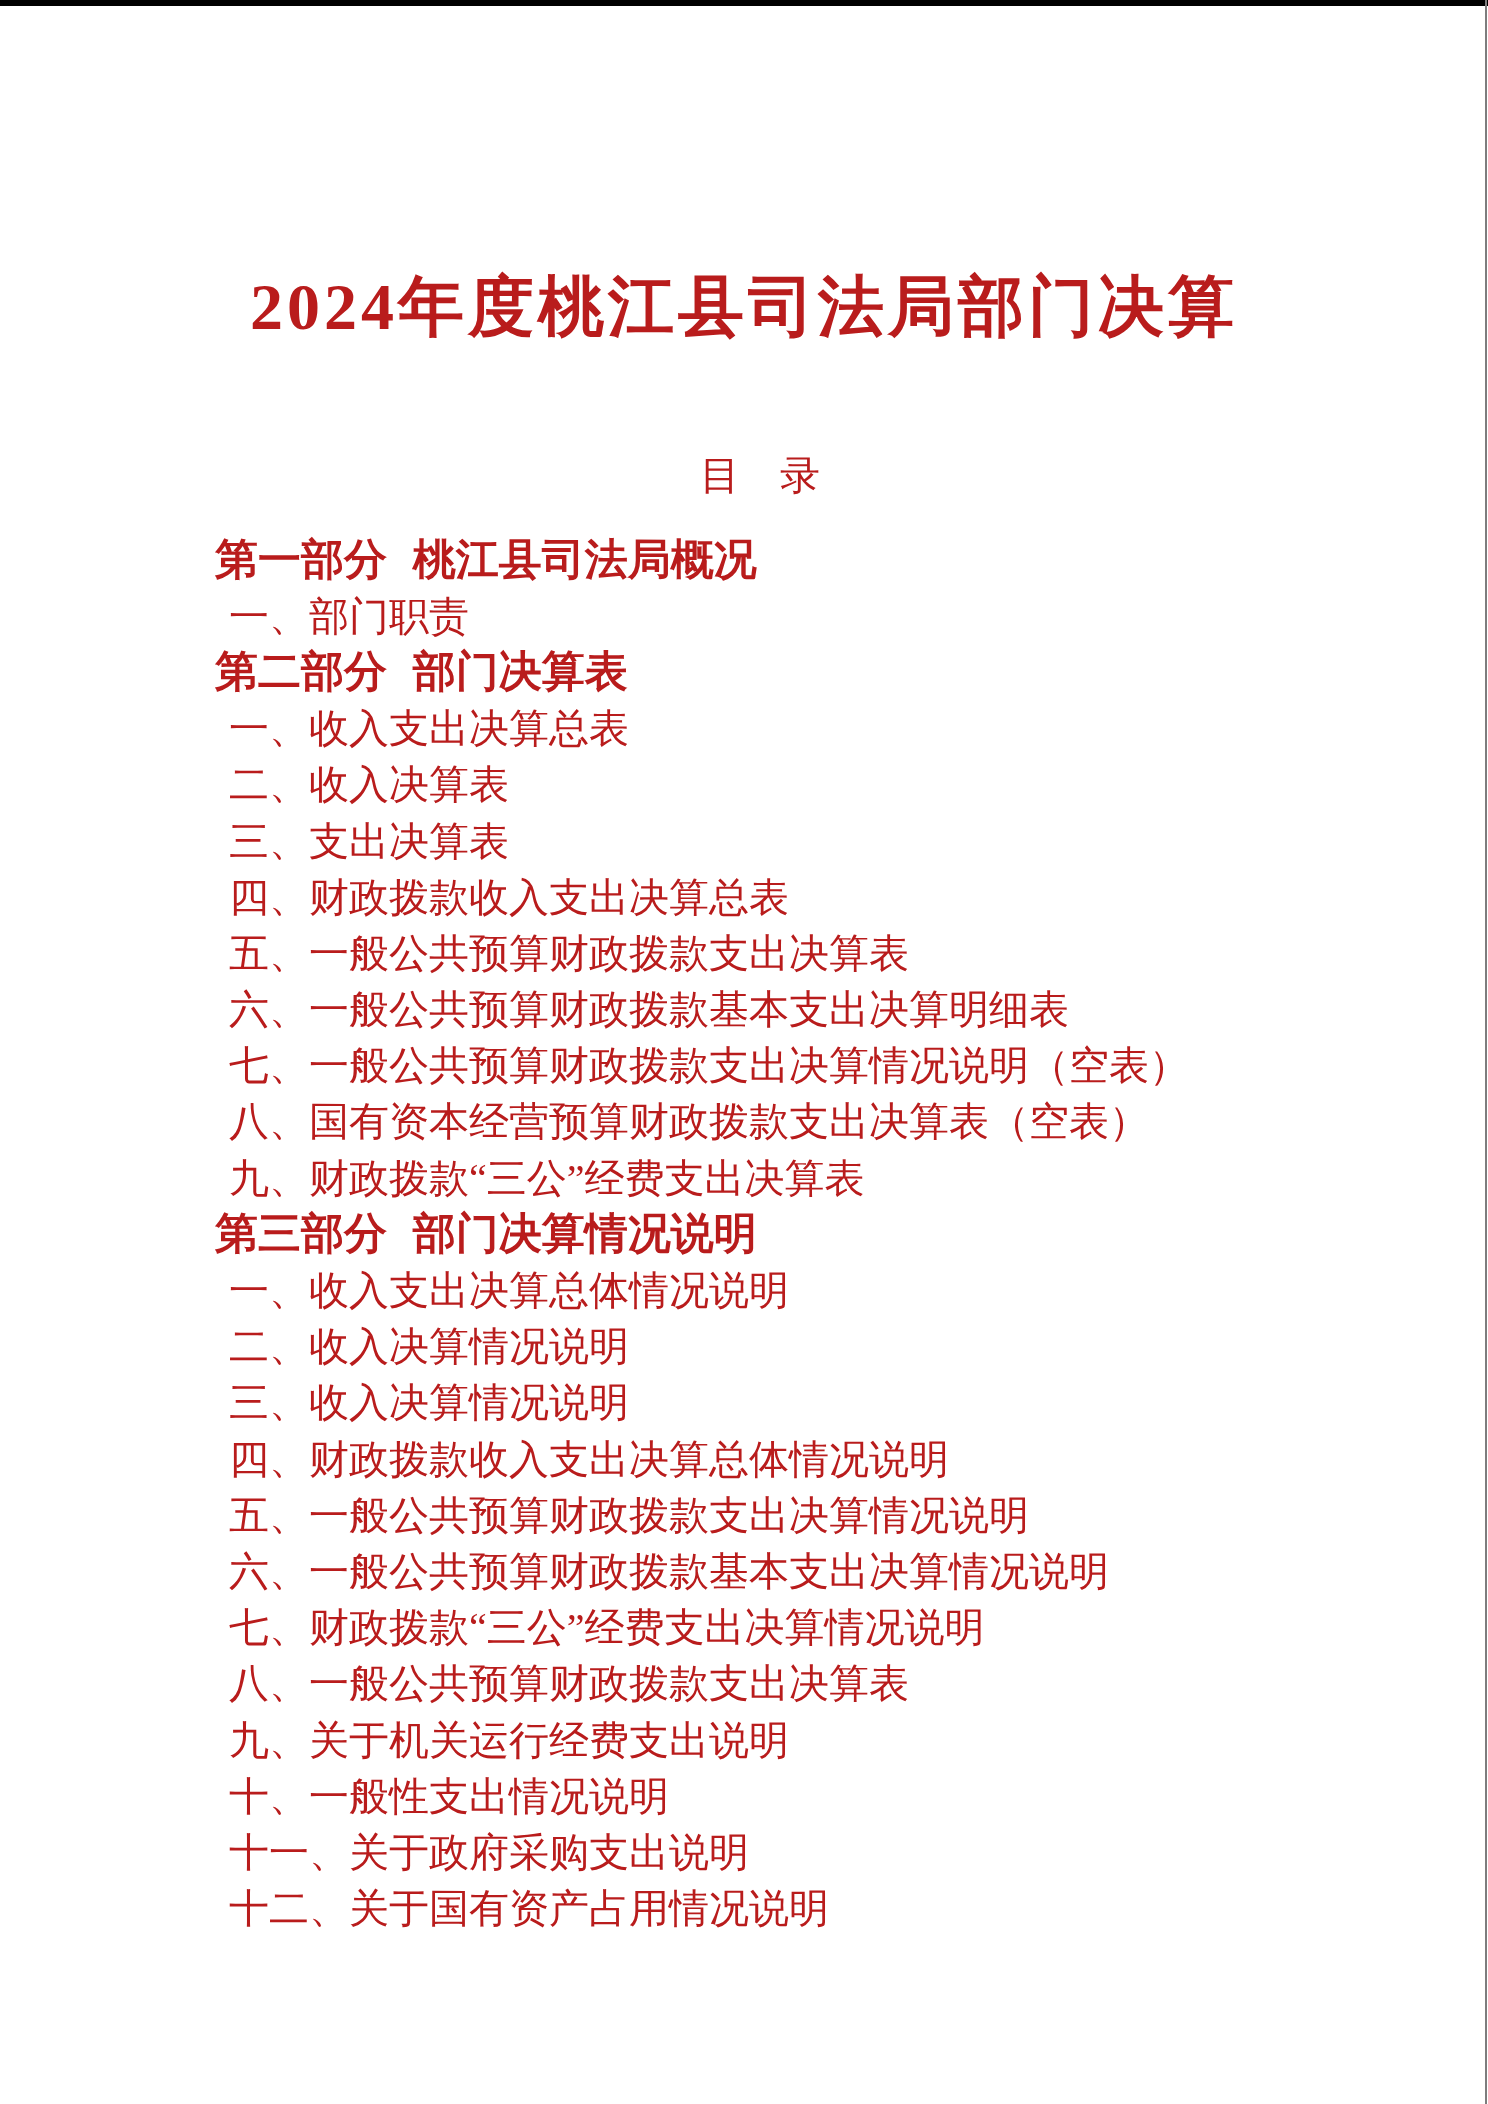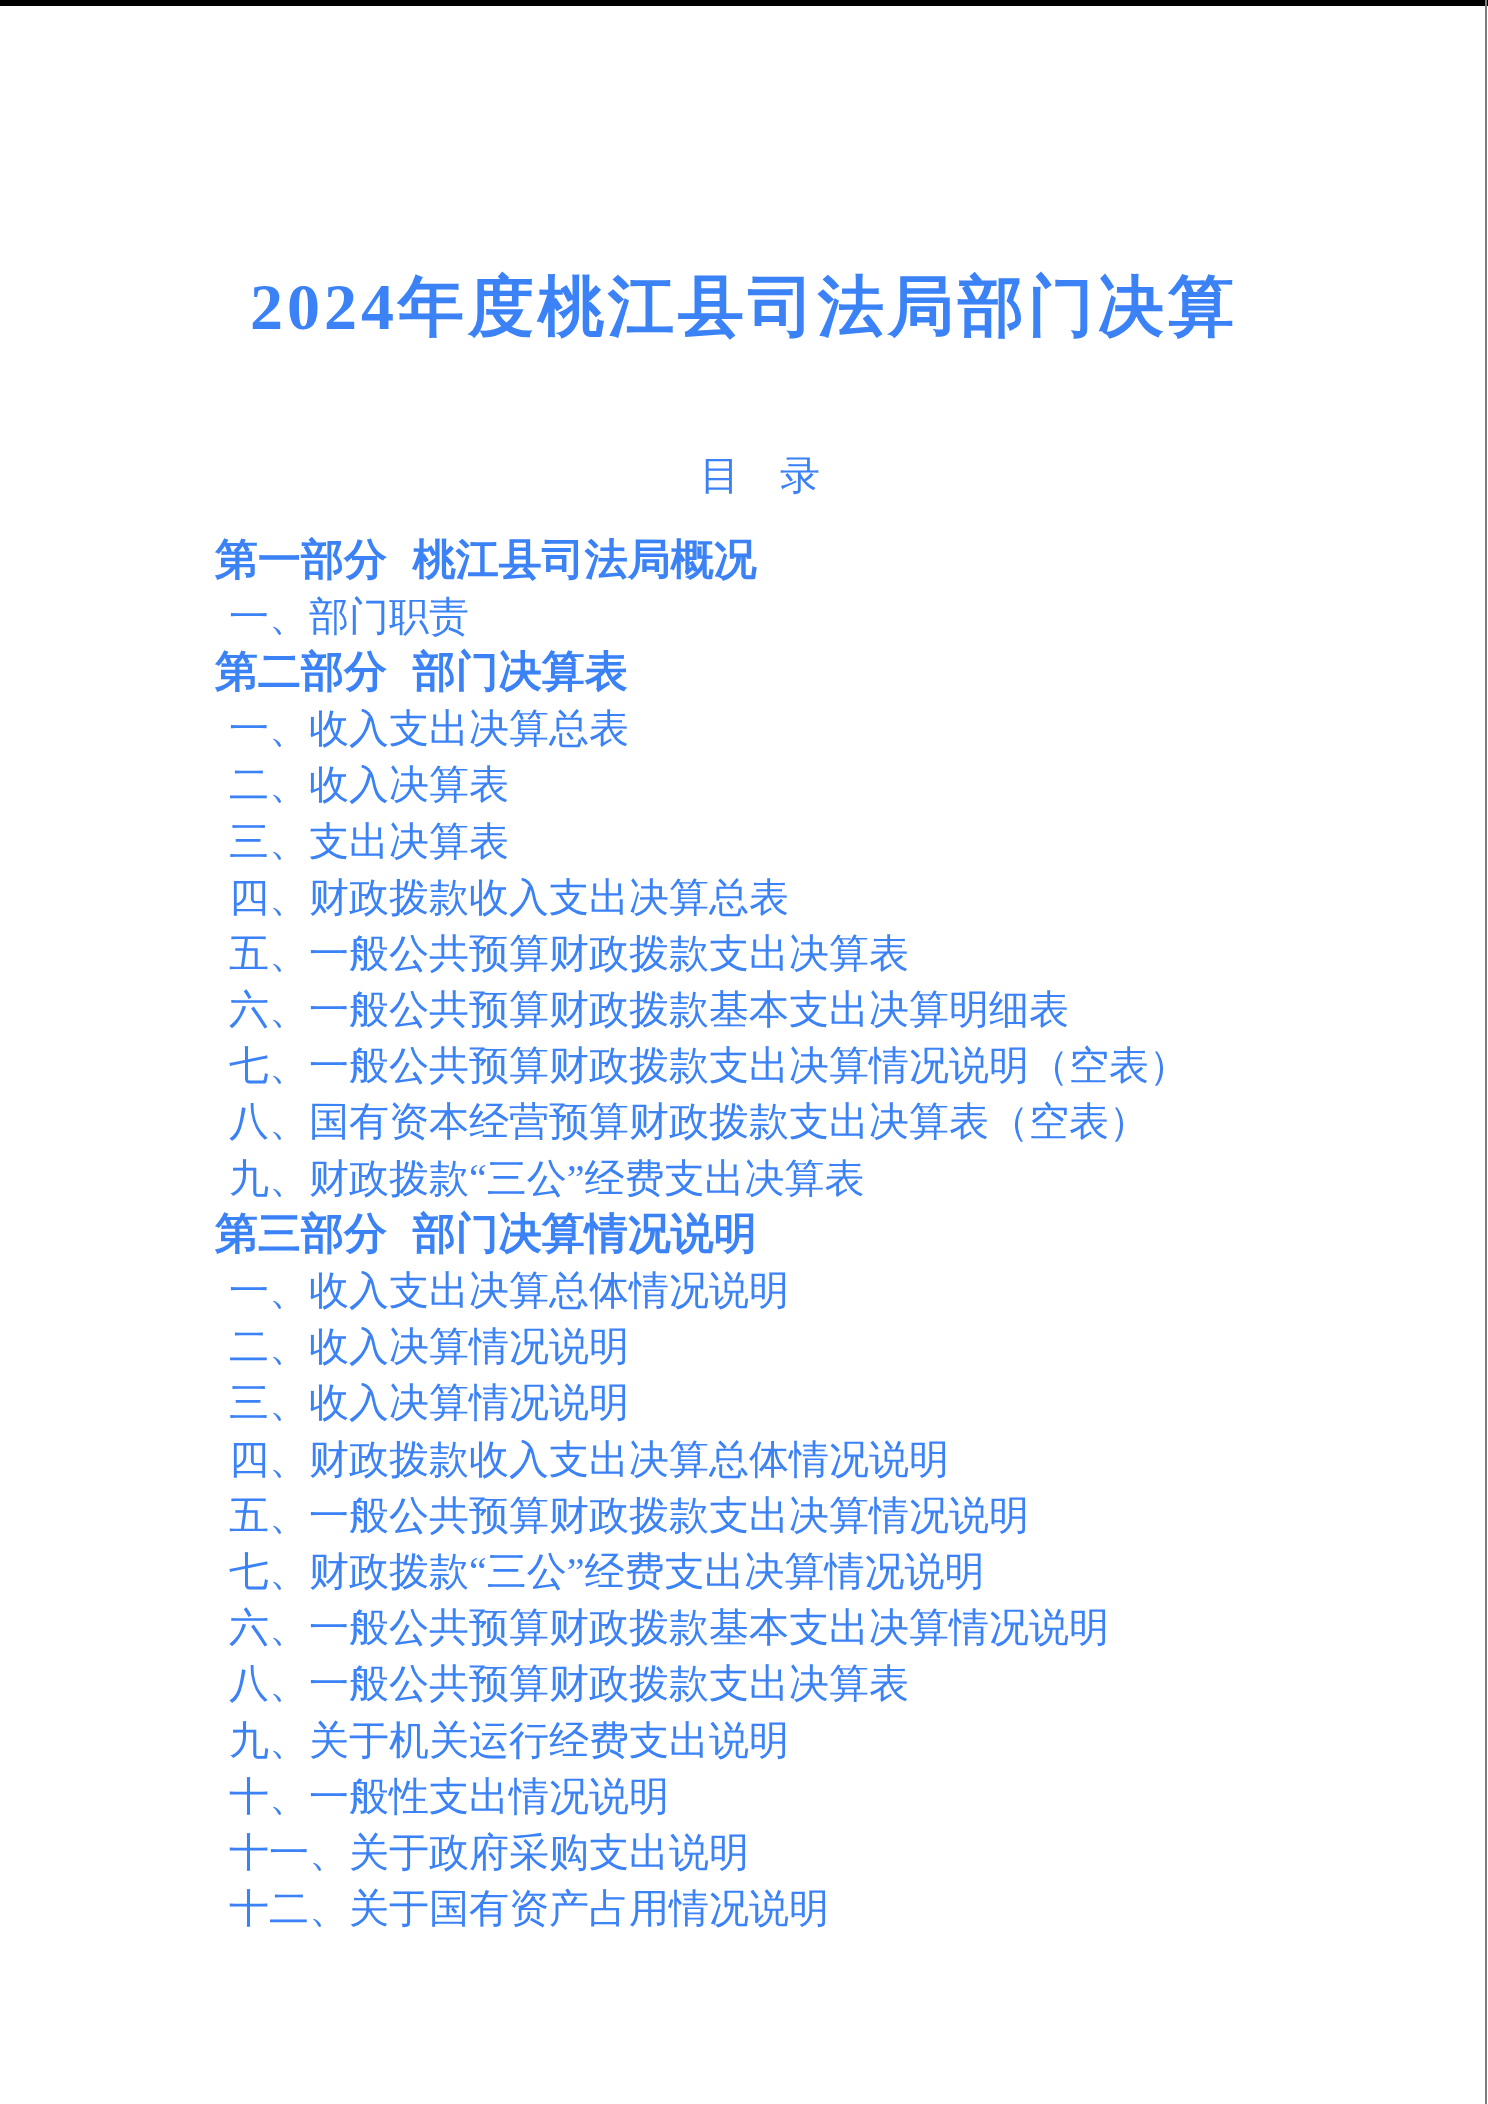--- a/index.html
+++ b/index.html
@@ -6,21 +6,21 @@
   html, body {
     margin: 0;
     padding: 0;
     background: #ffffff;
   }
   .page {
     position: relative;
     width: 1488px;
     height: 2104px;
     background: #ffffff;
-    color: #3b82f6;
+    color: #b91c1c;
     font-family: "Liberation Serif", "DejaVu Serif", serif;
     overflow: hidden;
   }
   .top-bar {
     position: absolute;
     top: 0; left: 0;
     width: 100%; height: 6px;
     background: #000000;
   }
   .right-line {
@@ -101,22 +101,22 @@
     <div class="toc-line toc-item">七、一般公共预算财政拨款支出决算情况说明（空表）</div>
     <div class="toc-line toc-item">八、国有资本经营预算财政拨款支出决算表（空表）</div>
     <div class="toc-line toc-item">九、财政拨款“三公”经费支出决算表</div>
 
     <div class="toc-line sec-heading">第三部分 部门决算情况说明</div>
     <div class="toc-line toc-item">一、收入支出决算总体情况说明</div>
     <div class="toc-line toc-item">二、收入决算情况说明</div>
     <div class="toc-line toc-item">三、收入决算情况说明</div>
     <div class="toc-line toc-item">四、财政拨款收入支出决算总体情况说明</div>
     <div class="toc-line toc-item">五、一般公共预算财政拨款支出决算情况说明</div>
+    <div class="toc-line toc-item">六、一般公共预算财政拨款基本支出决算情况说明</div>
     <div class="toc-line toc-item">七、财政拨款“三公”经费支出决算情况说明</div>
-    <div class="toc-line toc-item">六、一般公共预算财政拨款基本支出决算情况说明</div>
     <div class="toc-line toc-item">八、一般公共预算财政拨款支出决算表</div>
     <div class="toc-line toc-item">九、关于机关运行经费支出说明</div>
     <div class="toc-line toc-item">十、一般性支出情况说明</div>
     <div class="toc-line toc-item">十一、关于政府采购支出说明</div>
     <div class="toc-line toc-item">十二、关于国有资产占用情况说明</div>
 
   </div>
 </div>
 
 </body></html>

